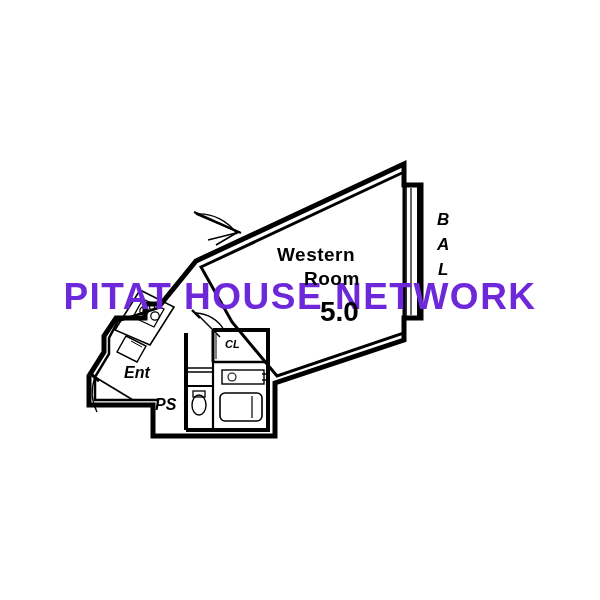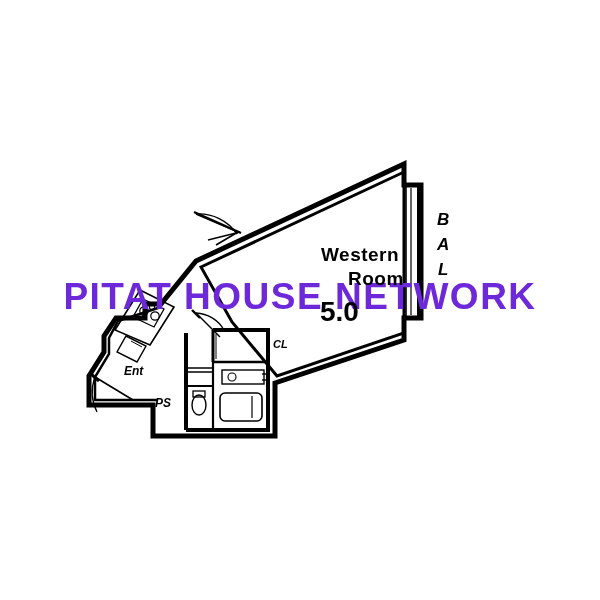--- a/index.html
+++ b/index.html
@@ -40,43 +40,41 @@
   .lbl {
     position: absolute;
     font-family: "Liberation Sans", sans-serif;
     color: #000000;
     white-space: nowrap;
   }
   .lbl-room-name {
     font-size: 19px;
     font-weight: bold;
     letter-spacing: 0.5px;
-    margin-left: 44px;
   }
   .lbl-room-size {
     font-size: 28px;
     font-weight: bold;
   }
   .lbl-bal {
     font-size: 17px;
     font-weight: bold;
     font-style: italic;
     line-height: 25px;
     text-align: center;
   }
   .lbl-small {
-    font-size: 12px;
+    font-size: 16px;
     font-weight: bold;
     font-style: italic;
   }
   .lbl-cl {
     font-size: 11px;
     font-weight: bold;
     font-style: italic;
-    margin-left: 48px;
   }
 </style>
 </head>
 <body>
 
 <div id="page">
 
   <svg id="floorplan-svg" viewBox="0 0 600 600">
 
     <g>

